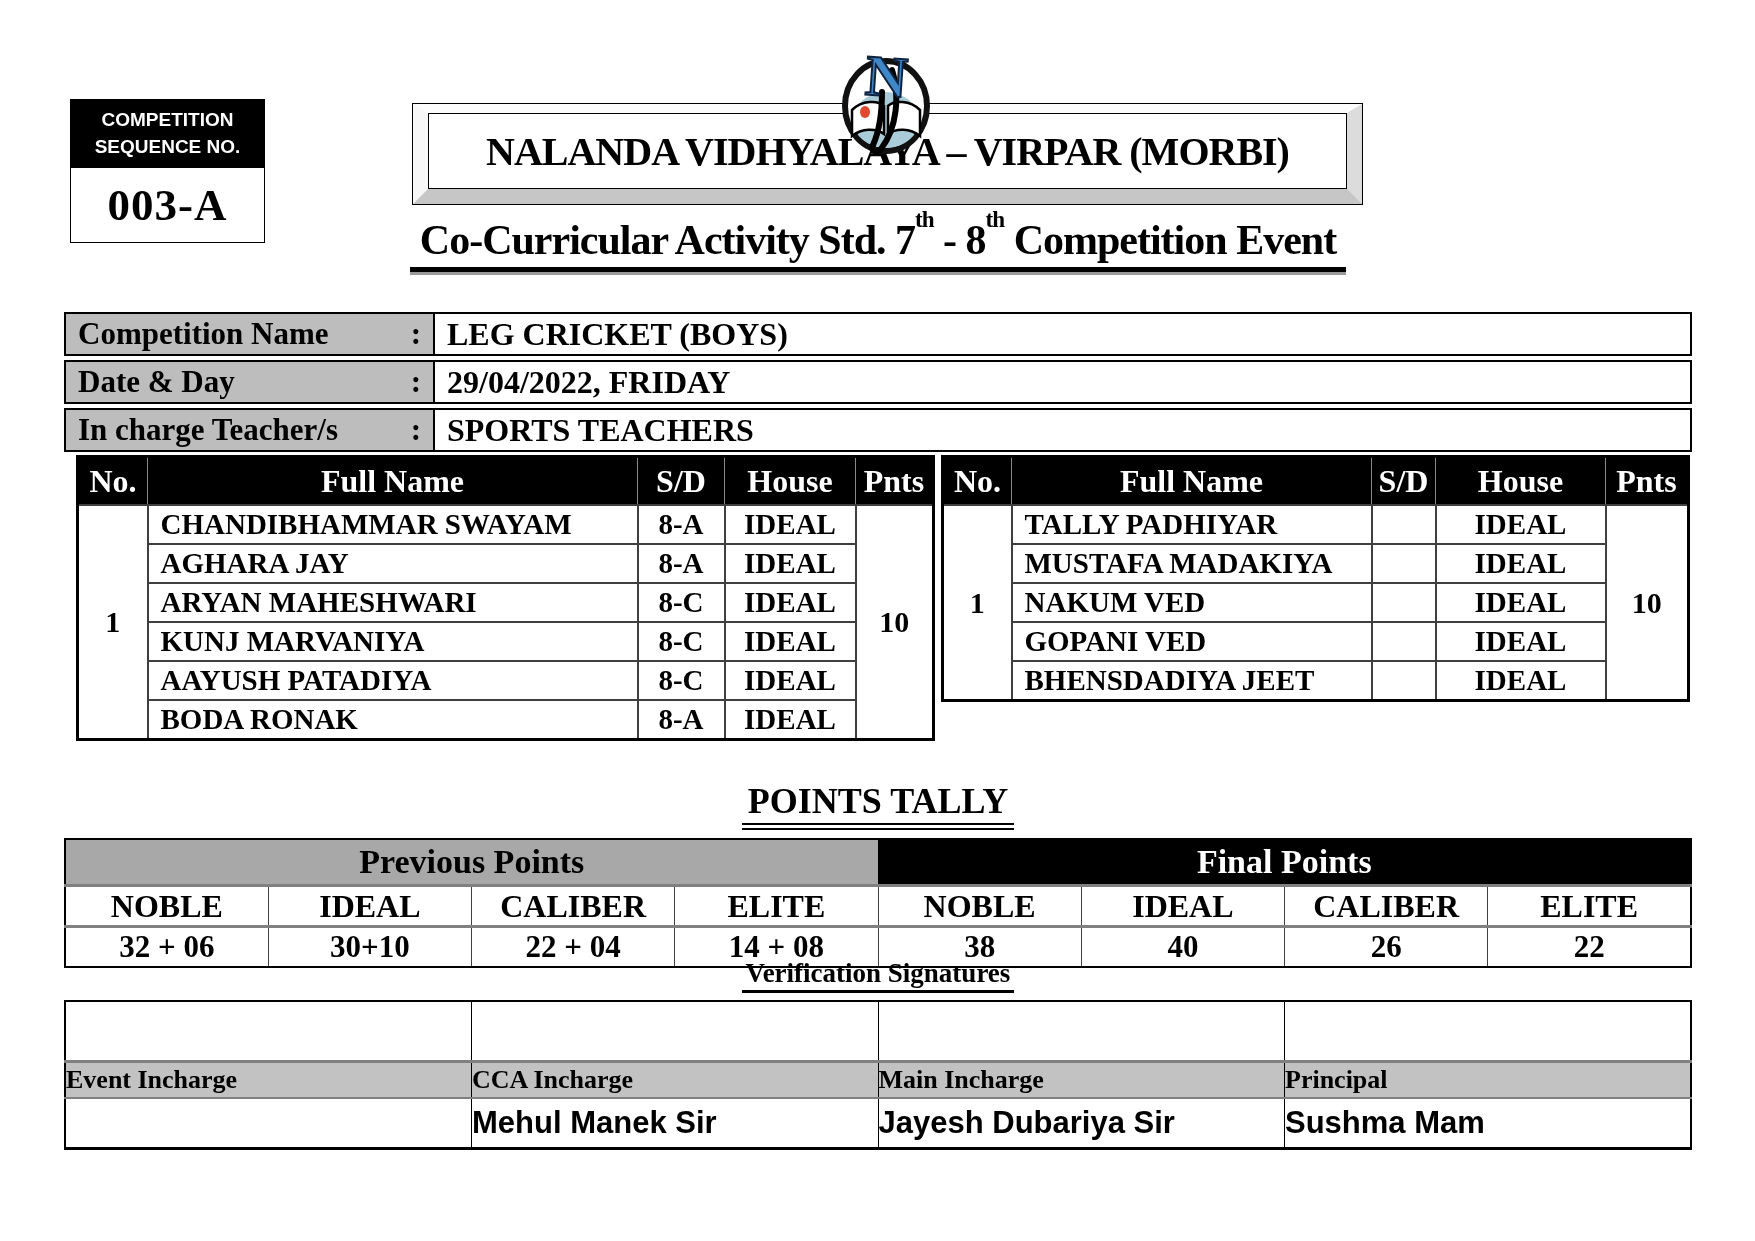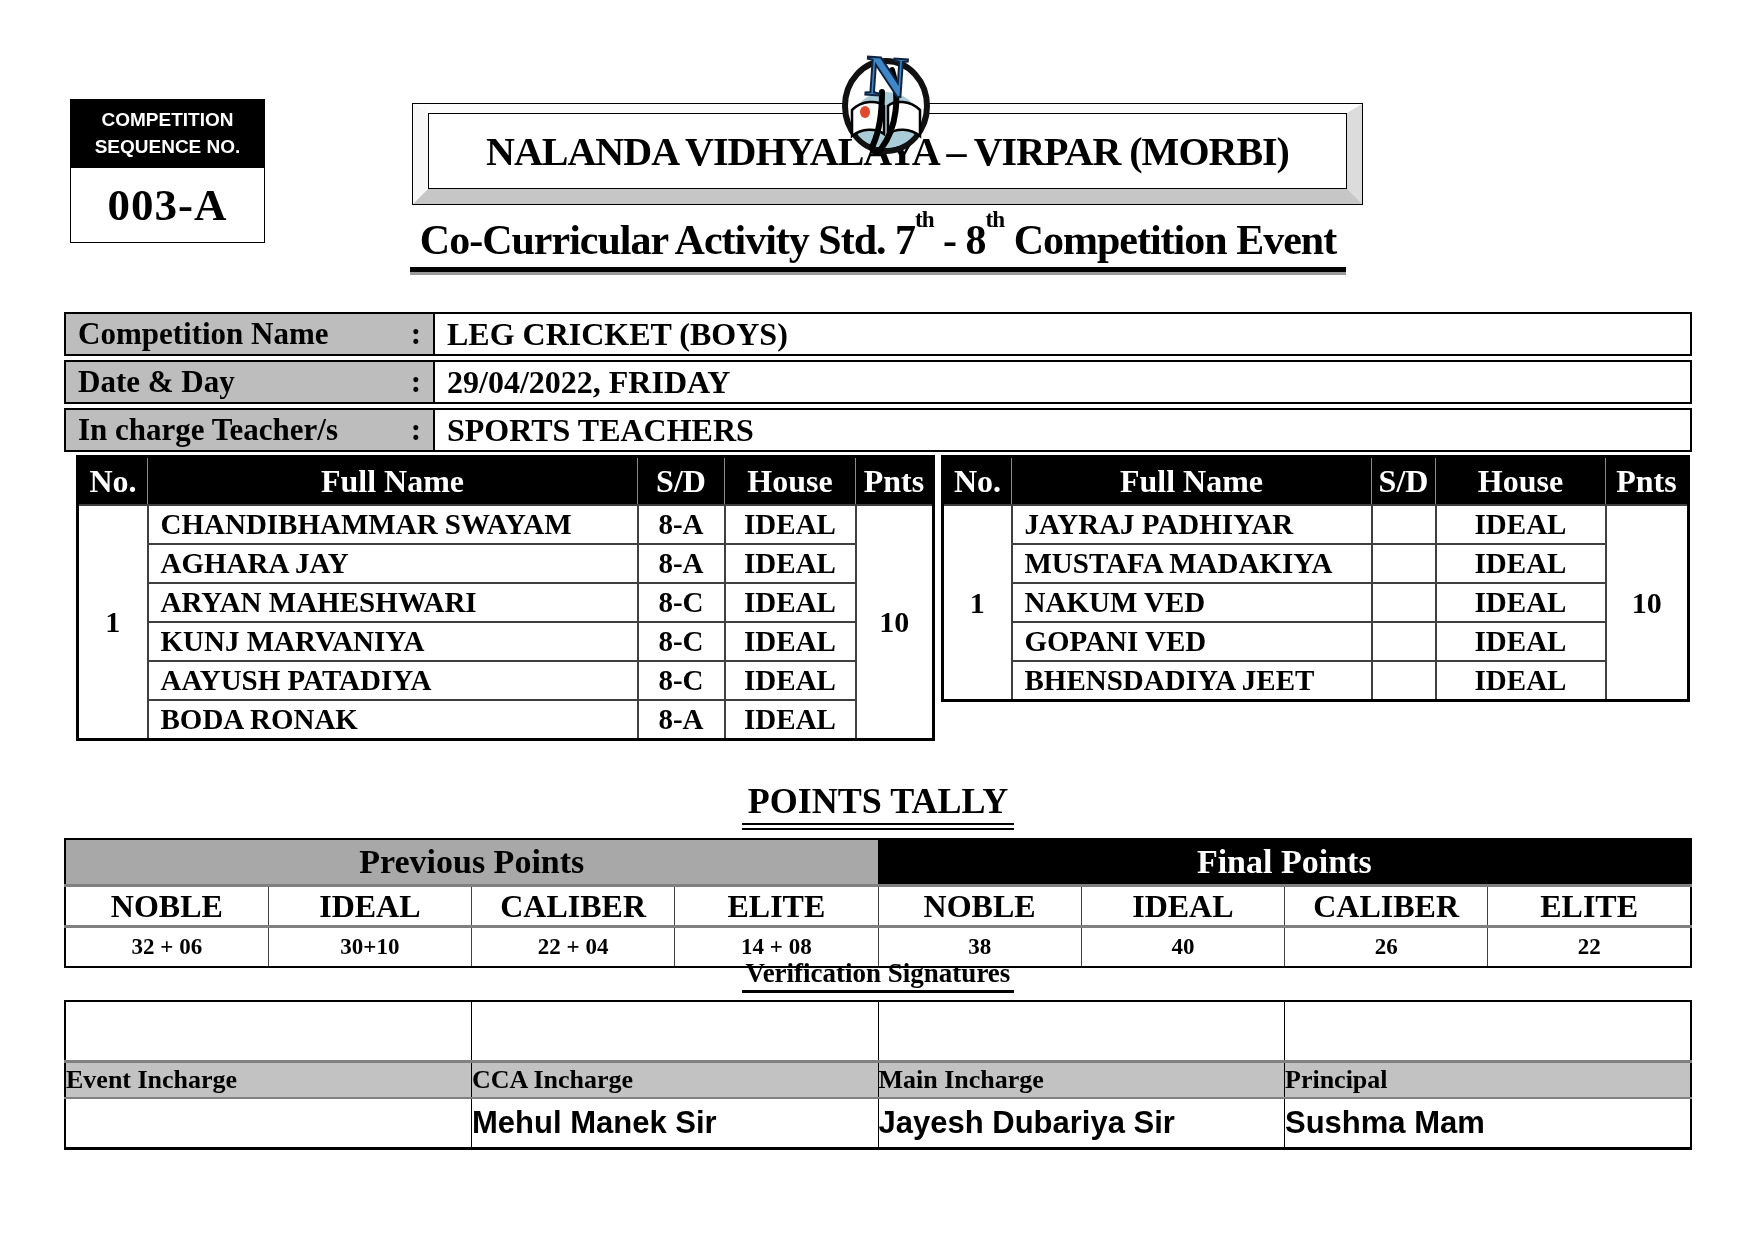--- a/index.html
+++ b/index.html
@@ -52,21 +52,21 @@
   #points-heading{position:absolute;left:64px;top:780px;width:1628px;text-align:center;}
   #points-heading span{display:inline-block;font-size:36px;border-bottom:7px double #000;padding:0 6px 1px;}
   #points-table{position:absolute;left:64px;top:838px;width:1628px;border-collapse:collapse;
                 table-layout:fixed;border:2px solid #000;}
   #points-table th,#points-table td{padding:0;text-align:center;vertical-align:middle;}
   #points-table .band{height:44px;font-size:34px;border:1px solid #000;}
   #points-table .band.prev{background:#a8a8a8;color:#000;}
   #points-table .band.final{background:#000;color:#fff;}
   #points-table .house{height:38px;font-size:32px;background:#fff;border:1px solid #404040;
                        border-top:3px solid #808080;border-bottom:3px solid #808080;}
-  #points-table .pval{height:38px;font-size:23px;border:1px solid #404040;}
+  #points-table .pval{height:38px;font-size:31px;border:1px solid #404040;}
 
   
   #verify-heading{position:absolute;left:64px;top:958px;width:1628px;text-align:center;}
   #verify-heading span{display:inline-block;font-size:27px;border-bottom:3px solid #000;padding:0 4px 1px;}
   #sig-table{position:absolute;left:64px;top:1000px;width:1628px;border-collapse:collapse;
              table-layout:fixed;border:2px solid #000;border-bottom:3px solid #000;}
   #sig-table td{padding:0;text-align:left;vertical-align:middle;}
   #sig-table .sig-space{height:58px;background:#fff;border:1px solid #000;}
   #sig-table .sig-role{height:34px;background:#c2c2c2;font-size:26px;border-left:1px solid #000;
         border-right:1px solid #000;border-top:3px solid #808080;border-bottom:2px solid #808080;}
@@ -206,21 +206,21 @@
       <tbody>
           <tr>
         <th>No.</th>
         <th>Full Name</th>
         <th>S/D</th>
         <th>House</th>
         <th>Pnts</th>
       </tr>
       <tr>
         <td class="merged" rowspan="5">1</td>
-        <td class="name">JAYRAJ PADHIYAR</td>
+        <td class="name">TALLY PADHIYAR</td>
         <td class="c"></td>
         <td class="c">IDEAL</td>
         <td class="merged" rowspan="5">10</td>
       </tr>
       <tr>
         <td class="name">MUSTAFA MADAKIYA</td>
         <td class="c"></td>
         <td class="c">IDEAL</td>
       </tr>
       <tr>

